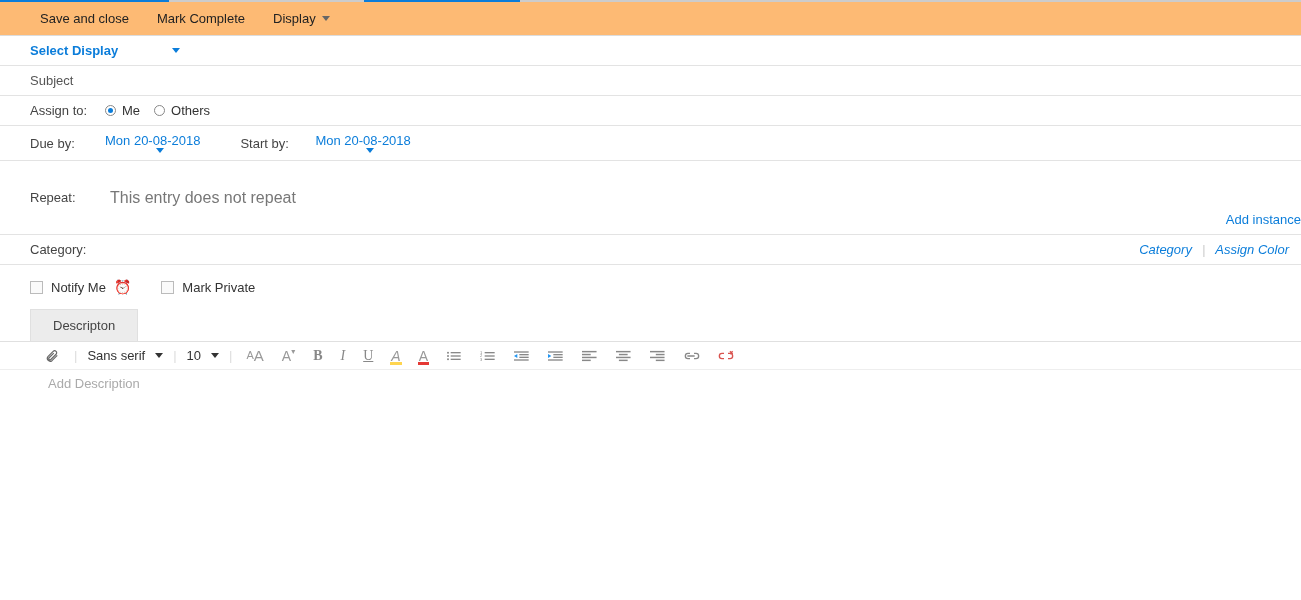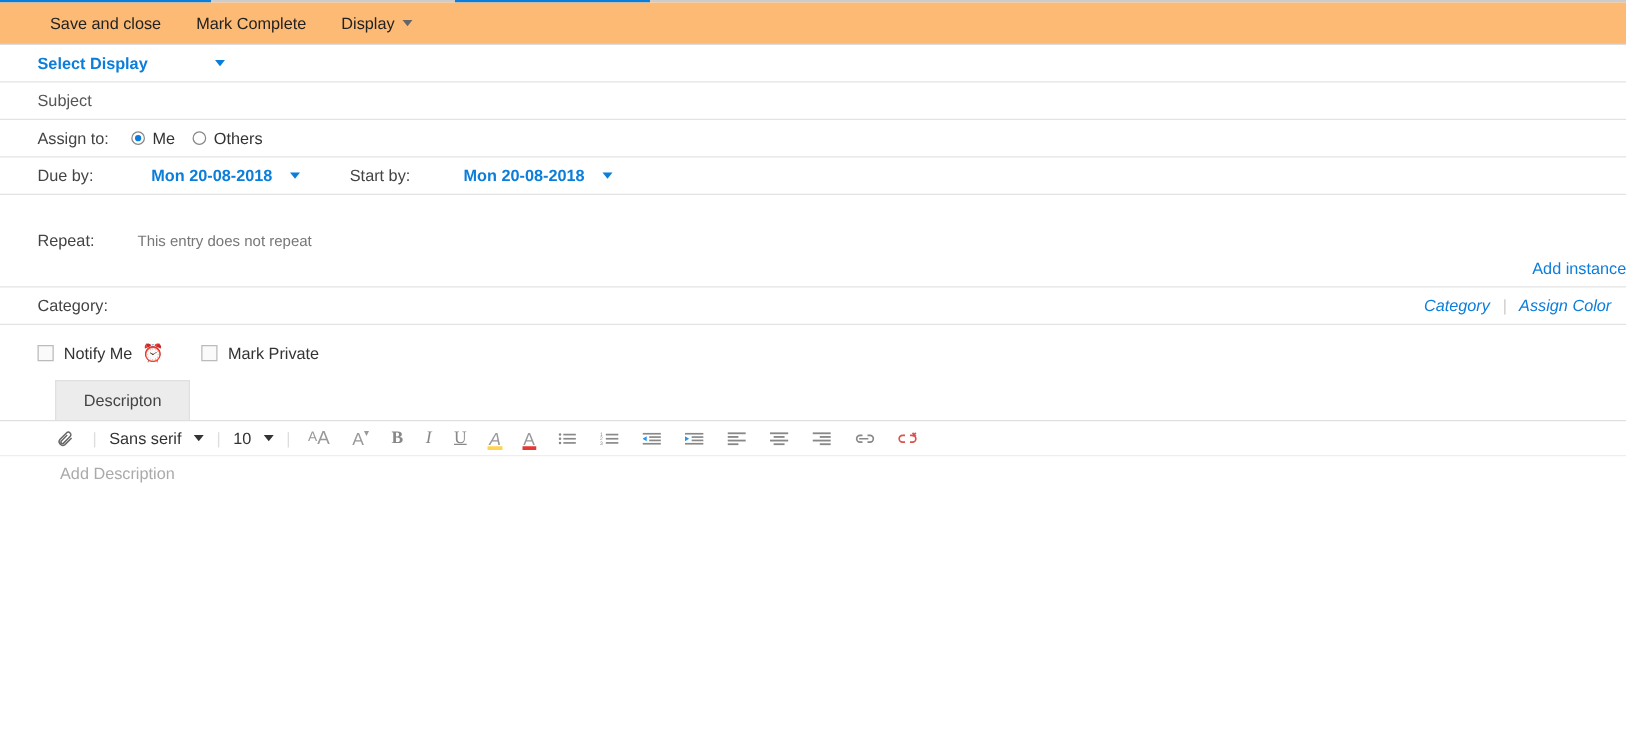--- a/index.html
+++ b/index.html
@@ -10,33 +10,33 @@
   .caret-down { margin-left: 6px; width: 0; height: 0; border-left: 4px solid transparent; border-right: 4px solid transparent; border-top: 5px solid #666; }
   .row { border-bottom: 1px solid #e3e3e3; padding: 7px 0 7px 30px; display: flex; align-items: center; min-height: 30px; }
   .priority-dropdown { display: flex; align-items: center; color: #0b7dda; font-weight: 600; cursor: pointer; min-width: 150px; justify-content: space-between; }
   .priority-dropdown .caret-down { border-top-color: #0b7dda; }
   .subject { color: #555; }
   .label { color: #444; min-width: 75px; display: inline-block; }
   .radio-group { display: flex; align-items: center; }
   .radio-option { display: flex; align-items: center; margin-right: 14px; cursor: pointer; }
   .radio-circle { width: 11px; height: 11px; border: 1px solid #888; border-radius: 50%; margin-right: 6px; display: flex; align-items: center; justify-content: center; background:#fff; }
   .radio-circle.selected::after { content: ""; width: 5px; height: 5px; background: #0b7dda; border-radius: 50%; }
-  .date-picker { display: flex; align-items: center; color: #0b7dda; font-weight: 700; cursor: pointer; margin-left: 31px; margin-right: 40px; }
+  .date-picker { display: flex; align-items: center; color: #0b7dda; font-weight: 400; cursor: pointer; margin-left: 15px; margin-right: 40px; flex-direction: column; }
   .date-picker .caret-down { border-top-color: #0b7dda; margin-left: 14px; }
-  .repeat-text { color: #777; font-size: 12px; margin-left: 20px; }
+  .repeat-text { color: #777; font-size: 16px; margin-left: 20px; }
   .right-link { margin-left: auto; margin-right: 0; color: #0b7dda; cursor: pointer; padding-right: 4px; margin-top: 44px; }
   .right-link.cut { padding-right: 0; }
   .link-row-right { margin-left: auto; display: flex; padding-right: 12px; font-style: italic; }
   .link-row-right a { color: #0b7dda; text-decoration: none; cursor: pointer; }
   .link-sep { margin: 0 10px; color: #ccc; }
   .checkbox-row { padding: 14px 0 14px 30px; display:flex; align-items:center; }
   .checkbox-option { display:flex; align-items:center; margin-right: 30px; cursor:pointer; }
   .checkbox-square { width: 13px; height: 13px; border: 1px solid #bbb; background: #fafafa; margin-right: 8px; }
   .alarm-icon { margin-left: 8px; color: #888; font-size: 14px; }
-  .tab-container { padding-left: 44px; }
+  .tab-container { padding-left: 30px; }
   .tab { display:inline-block; background:#ececec; padding: 8px 22px; font-size: 13px; color:#444; border: 1px solid #e0e0e0; border-bottom: none; }
   .editor-wrap { border-top: 1px solid #e0e0e0; border-bottom: 1px solid #e0e0e0; }
   .editor-toolbar { display:flex; align-items:center; padding: 4px 8px 4px 40px; gap: 10px; border-bottom: 1px solid #eee; }
   .et-sep { color: #ddd; }
   .et-select { display:flex; align-items:center; cursor:pointer; color:#333; }
   .et-select .caret-down { border-top-color:#333; margin-left: 10px; }
   .et-btn { cursor:pointer; color:#777; padding: 2px 4px; font-size: 14px; line-height: 1; font-family: Georgia, serif; display:flex; align-items:center; }
   .et-btn svg { display:block; }
   .editor-body { padding: 6px 8px 6px 48px; min-height: 260px; }
   .editor-placeholder { color: #aaa; }

